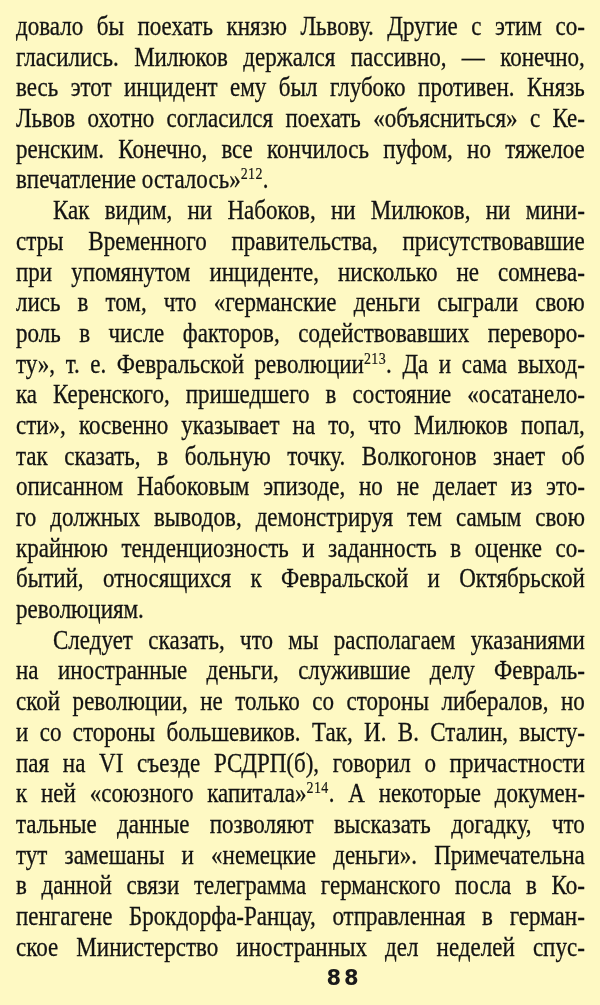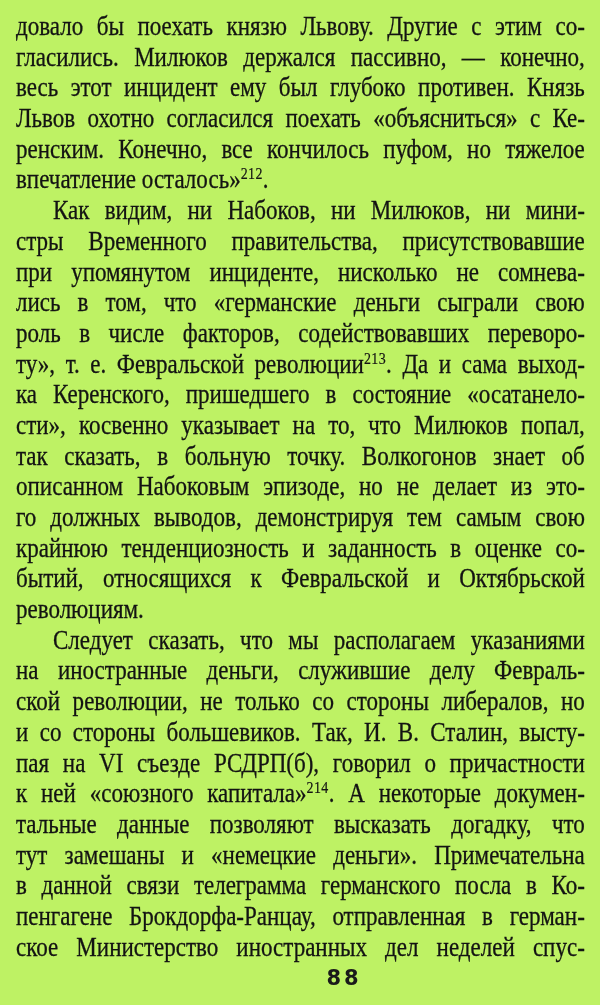--- a/index.html
+++ b/index.html
@@ -10,21 +10,21 @@
     width: 600px;
     height: 1005px;
     background: #fdfdfb;
     overflow: hidden;
     font-family: "Liberation Serif", "DejaVu Serif", serif;
   }
   .page {
     position: relative;
     width: 600px;
     height: 1005px;
-    background: #bef264;
+    background: #fef9c3;
   }
   
   .text-block {
     position: absolute;
     top: 11px;
     left: 16px;
     width: 692px;
     transform: scaleX(0.822);
     transform-origin: 0 0;
     color: #131313;

